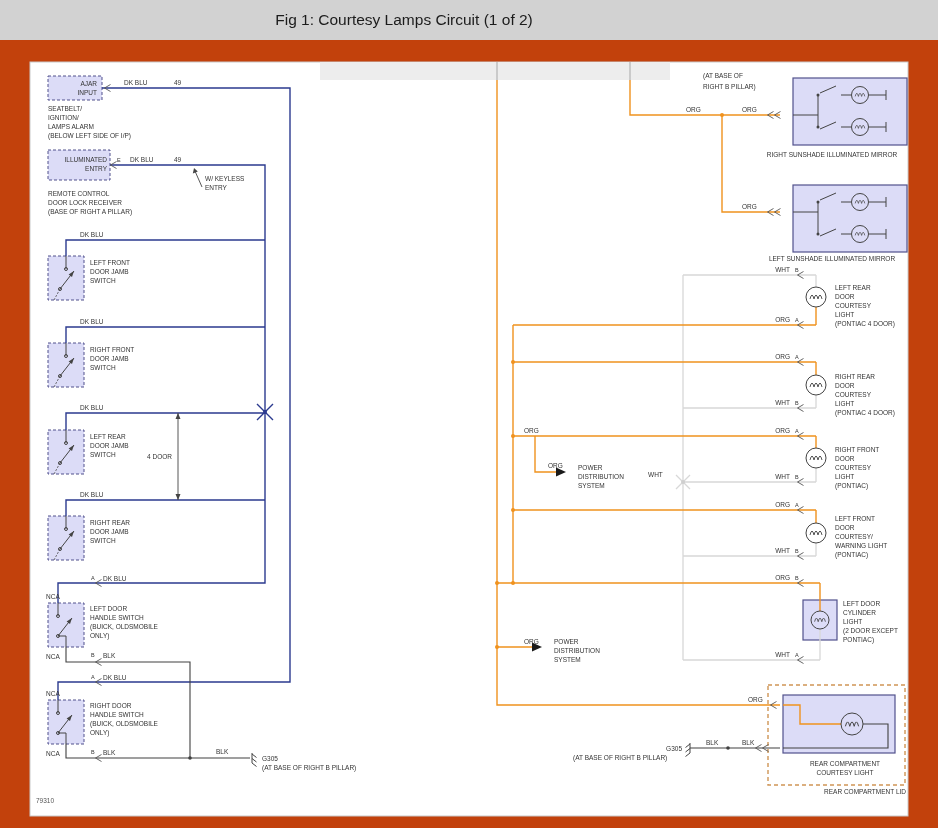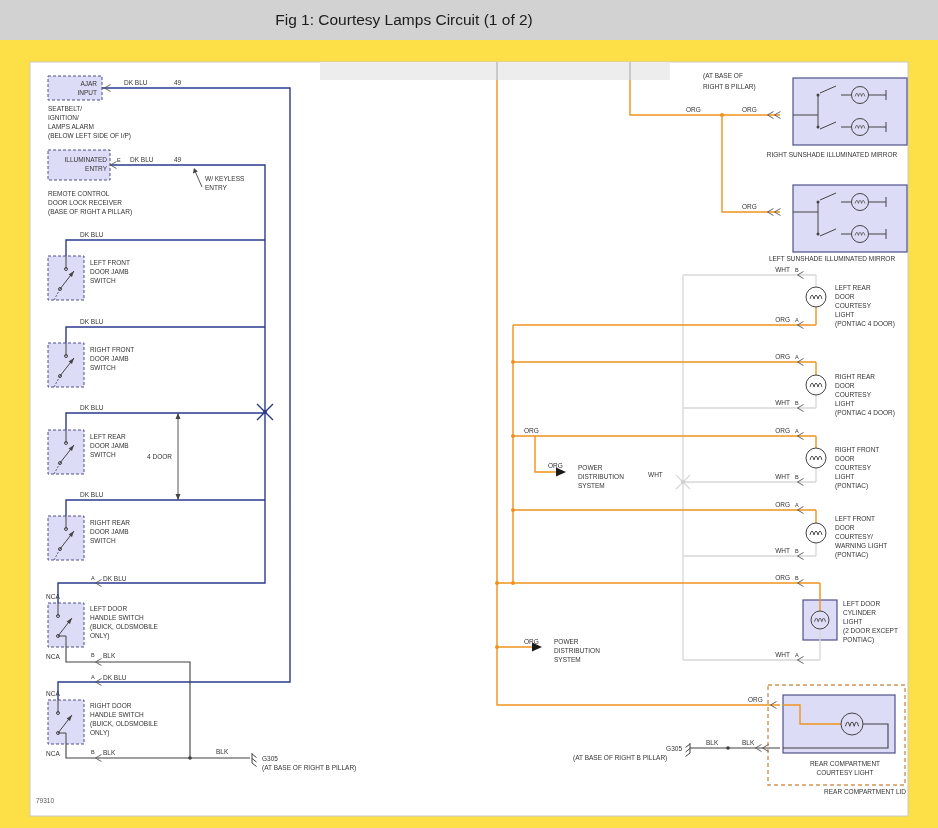--- a/index.html
+++ b/index.html
@@ -1,16 +1,16 @@
 <!DOCTYPE html>
 <html><head>
 <meta charset="utf-8">
 <style>
   html,body{margin:0;padding:0;background:#fff;}
-  #page{position:relative;width:938px;height:828px;background:#fde047;overflow:hidden;
+  #page{position:relative;width:938px;height:828px;background:#c2410c;overflow:hidden;
         font-family:"Liberation Sans",sans-serif;}
   .header{position:absolute;left:0;top:0;width:938px;height:40px;background:#d2d2d2;
           display:flex;align-items:center;justify-content:center;z-index:2;}
   .header span{font-size:15.5px;color:#1c1c1c;transform:translateX(-65px);}
   svg{position:absolute;left:0;top:0;}
   text{font-family:"Liberation Sans",sans-serif;}
   .t{font-size:6.5px;fill:#333;}
   .ts{font-size:5.5px;fill:#333;}
   .te{text-anchor:end;} .tm{text-anchor:middle;}
   .fig{font-size:6.5px;fill:#555;}

